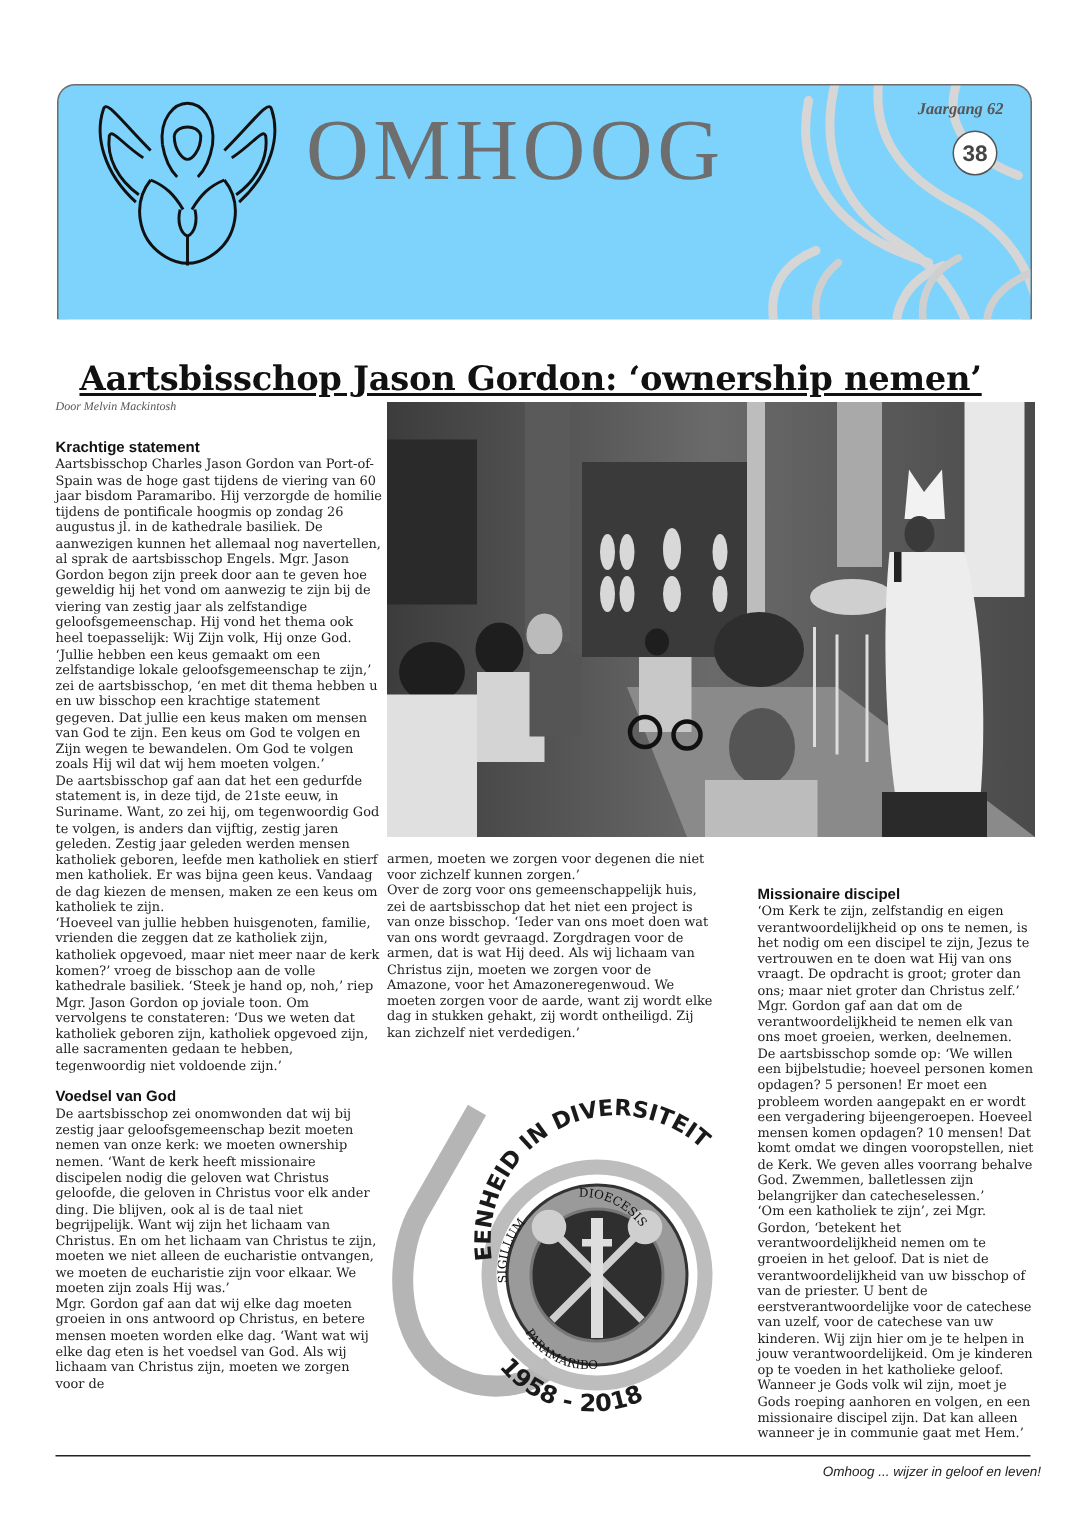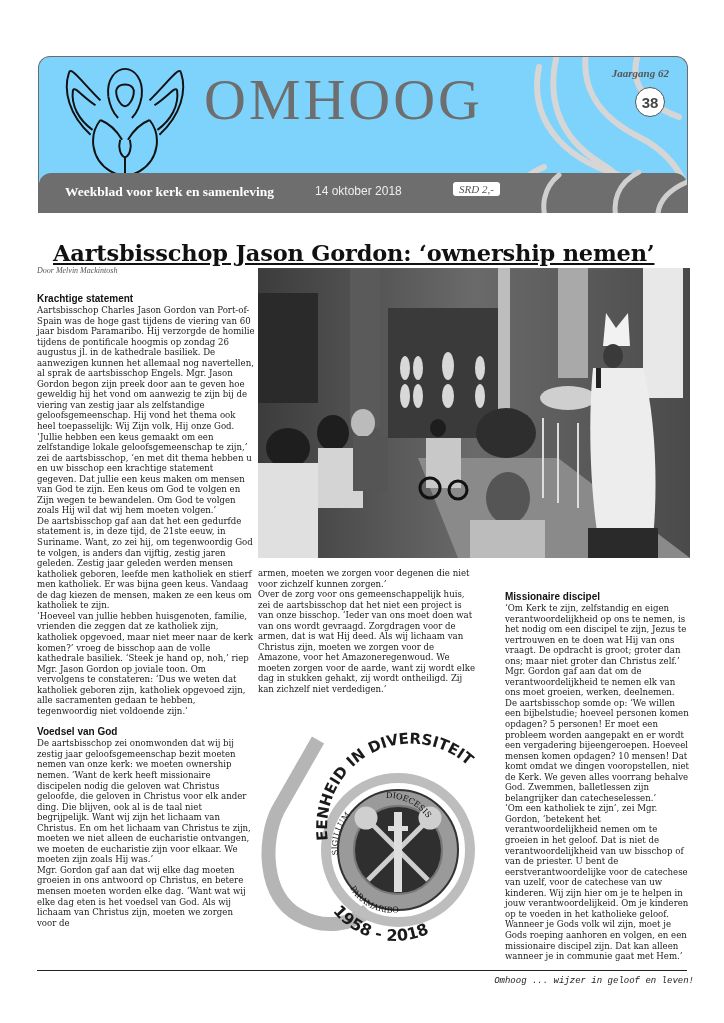--- a/index.html
+++ b/index.html
@@ -82,21 +82,21 @@
   
   .photo { position: absolute; left: 258px; top: 268px; width: 457px; height: 290px; }
 
   
   .emblem { position: absolute; left: 258px; top: 720px; width: 240px; height: 250px; }
 
   
   .footer-rule { position: absolute; left: 37px; top: 970px; width: 650px; height: 1px; background: #222; }
   .footer-text {
     position: absolute; right: 30px; top: 976px;
-    font-family: Liberation Mono, monospace; font-style: italic; font-size: 9px; color: #222;
+    font-family: Liberation Sans, sans-serif; font-style: italic; font-size: 9px; color: #222;
   }
 </style>
 </head>
 <body>
 
 <div class="masthead">
   <svg class="wings-bg" viewBox="0 0 648 156">
     <g fill="none" stroke="#d6d6d6" stroke-width="6" stroke-linecap="round">
       <path d="M520 -10 C505 40, 520 80, 560 105 C585 120, 600 140, 610 170"></path>
       <path d="M500 10 C490 60, 520 100, 580 118"></path>
@@ -127,25 +127,20 @@
       <path d="M65 98 L65 118"></path>
     </g>
   </svg>
 
   <div class="title">OMHOOG</div>
   <div class="volume">Jaargang 62</div>
   <div class="issue">
       <span>38</span>
     </div>
 
-  <div class="band">
-    <span class="tagline">Weekblad voor kerk en samenleving</span>
-    <span class="date">14 oktober 2018</span>
-    <span class="price">SRD 2,-</span>
-  </div>
   <svg class="band-wings" viewBox="0 0 648 156">
     <g fill="none" stroke="#cfcfcf" stroke-width="5" stroke-linecap="round">
       <path d="M510 170 C500 150, 505 130, 520 118"></path>
       <path d="M580 170 C570 145, 580 125, 600 115"></path>
       <path d="M620 170 C615 150, 625 135, 648 125"></path>
     </g>
   </svg>
 </div>
 
 <h1 class="headline" style="margin:16px;text-decoration:underline;">Aartsbisschop Jason Gordon: ‘ownership nemen’</h1>

